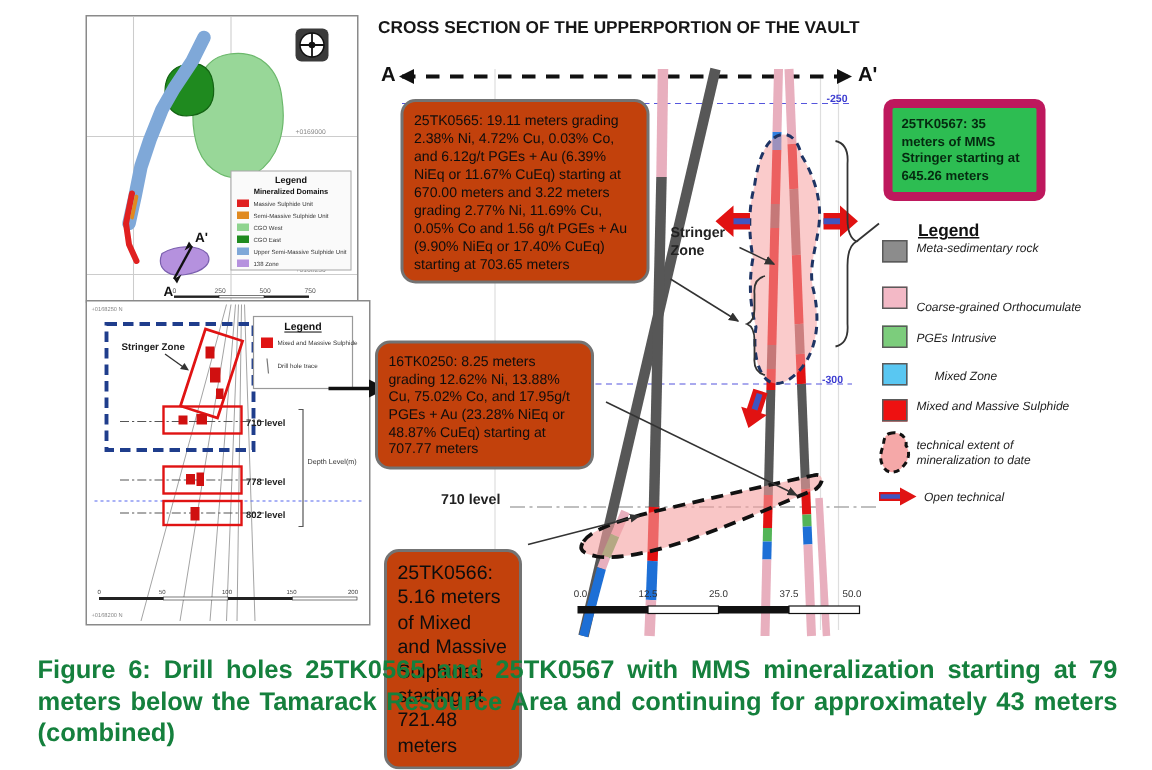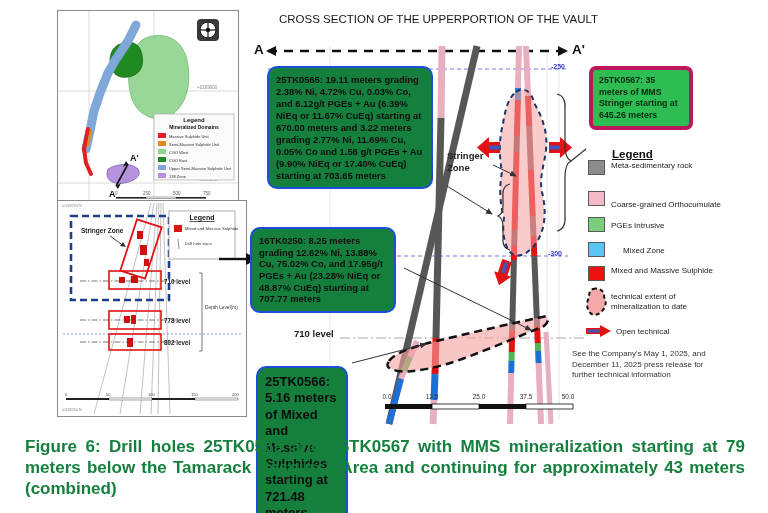--- a/index.html
+++ b/index.html
@@ -1,42 +1,42 @@
 <!DOCTYPE html>
 <html><head>
 <meta charset="utf-8">
 <style>
   html,body{margin:0;padding:0;background:#ffffff;}
   .canvas{position:relative;width:768px;height:513px;background:#fff;overflow:hidden;
           font-family:"Liberation Sans",sans-serif;color:#111;}
   .abs{position:absolute;}
   .panel{position:absolute;background:#fff;border:1px solid #8a8a8a;overflow:hidden;}
   .fig-title{position:absolute;left:252px;top:11px;width:360px;font-size:11.5px;
-             font-weight:normal;line-height:1.45;color:#161616;margin-left:27px;}
-  .callout{position:absolute;background:#15803d;border:2px solid #1d4ed8;border-radius:10px;
-           font-weight:bold;color:#0d0d0d;}
+             font-weight:bold;line-height:1.45;color:#161616;}
+  .callout{position:absolute;background:#c2410c;border:2px solid #737373;border-radius:10px;
+           font-weight:normal;color:#0d0d0d;}
   .callout-inner{padding:6px 7px;}
   #co-565{left:267px;top:66px;width:162px;font-size:9.4px;line-height:1.27;}
   #co-250{left:250px;top:227px;width:142px;font-size:9.4px;line-height:1.24;}
   #co-566{left:256px;top:366px;width:88px;font-size:13px;line-height:1.26;}
-  #co-567{left:589px;top:66px;width:84px;background:#2dbd52;border:4px solid #be185d;
+  #co-567{left:589px;top:66px;width:84px;background:#2dbd52;border:6px solid #be185d;
           border-radius:7px;font-size:8.8px;line-height:1.32;font-weight:bold;color:#052a10;
           padding:5px 6px;position:absolute;}
   .sec-marker{position:absolute;font-weight:bold;font-size:13.5px;color:#111;}
   .elev{position:absolute;font-size:7px;color:#3b3bd0;font-weight:bold;}
   .lbl-stringer{position:absolute;left:447px;top:150px;width:52px;font-size:9.5px;
                 font-weight:bold;line-height:1.25;color:#222;}
   .lbl-710{position:absolute;left:294px;top:328px;font-size:9.5px;font-weight:bold;color:#222;}
   .tick{position:absolute;font-size:6.5px;color:#333;transform:translateX(-50%);}
   .footnote{position:absolute;left:572px;top:349px;width:134px;font-size:8px;
             line-height:1.32;color:#333;}
   .legend-title{position:absolute;left:612px;top:148px;font-size:11.5px;font-weight:bold;
                 text-decoration:underline;color:#111;}
   .lg-sw{position:absolute;width:17px;height:15px;border:1.5px solid #5a5a5a;box-sizing:border-box;}
-  .lg-lb{position:absolute;left:611px;width:115px;font-size:8px;line-height:1.25;color:#222;}
+  .lg-lb{position:absolute;left:611px;width:115px;font-size:8px;line-height:1.25;color:#222;font-style:italic;}
   .caption{position:absolute;left:25px;top:436px;width:720px;font-size:17px;font-weight:bold;
            color:#15803d;line-height:1.24;text-align:justify;}
 </style>
 </head>
 <body>
 
 <div class="canvas">
 
   <div class="fig-title">
     <div>CROSS SECTION OF THE UPPERPORTION OF THE VAULT</div>
@@ -331,17 +331,16 @@
   <svg class="abs" style="left:585px;top:287px;" width="24" height="30" viewBox="0 0 24 30">
     <path d="M8 2 C14 0 20 4 19 10 C22 14 21 20 17 24 C13 29 6 29 4 24 C1 20 2 14 4 10 C4 6 5 3 8 2 Z" fill="#f5a8a8" stroke="#111" stroke-width="2" stroke-dasharray="4 3"></path>
   </svg>
   <div class="lg-lb" style="top:292px;">technical extent of mineralization to date</div>
   <svg class="abs" style="left:584px;top:324px;" width="28" height="14" viewBox="0 0 28 14">
     <polygon points="2,4 16,4 16,1 27,7 16,13 16,10 2,10" fill="#e01313"></polygon>
     <rect x="3" y="5.5" width="13" height="3" fill="#3f55c0"></rect>
   </svg>
   <div class="lg-lb" style="left:616px;top:327px;">Open technical</div>
 
-  <div class="footnote">See the Company's May 1, 2025, and December 11, 2025 press release for further technical information</div>
 
   <div class="caption">Figure 6: Drill holes 25TK0565 and 25TK0567 with MMS mineralization starting at 79 meters below the Tamarack Resource Area and continuing for approximately 43 meters (combined)</div>
 
 </div>
 
 </body></html>

